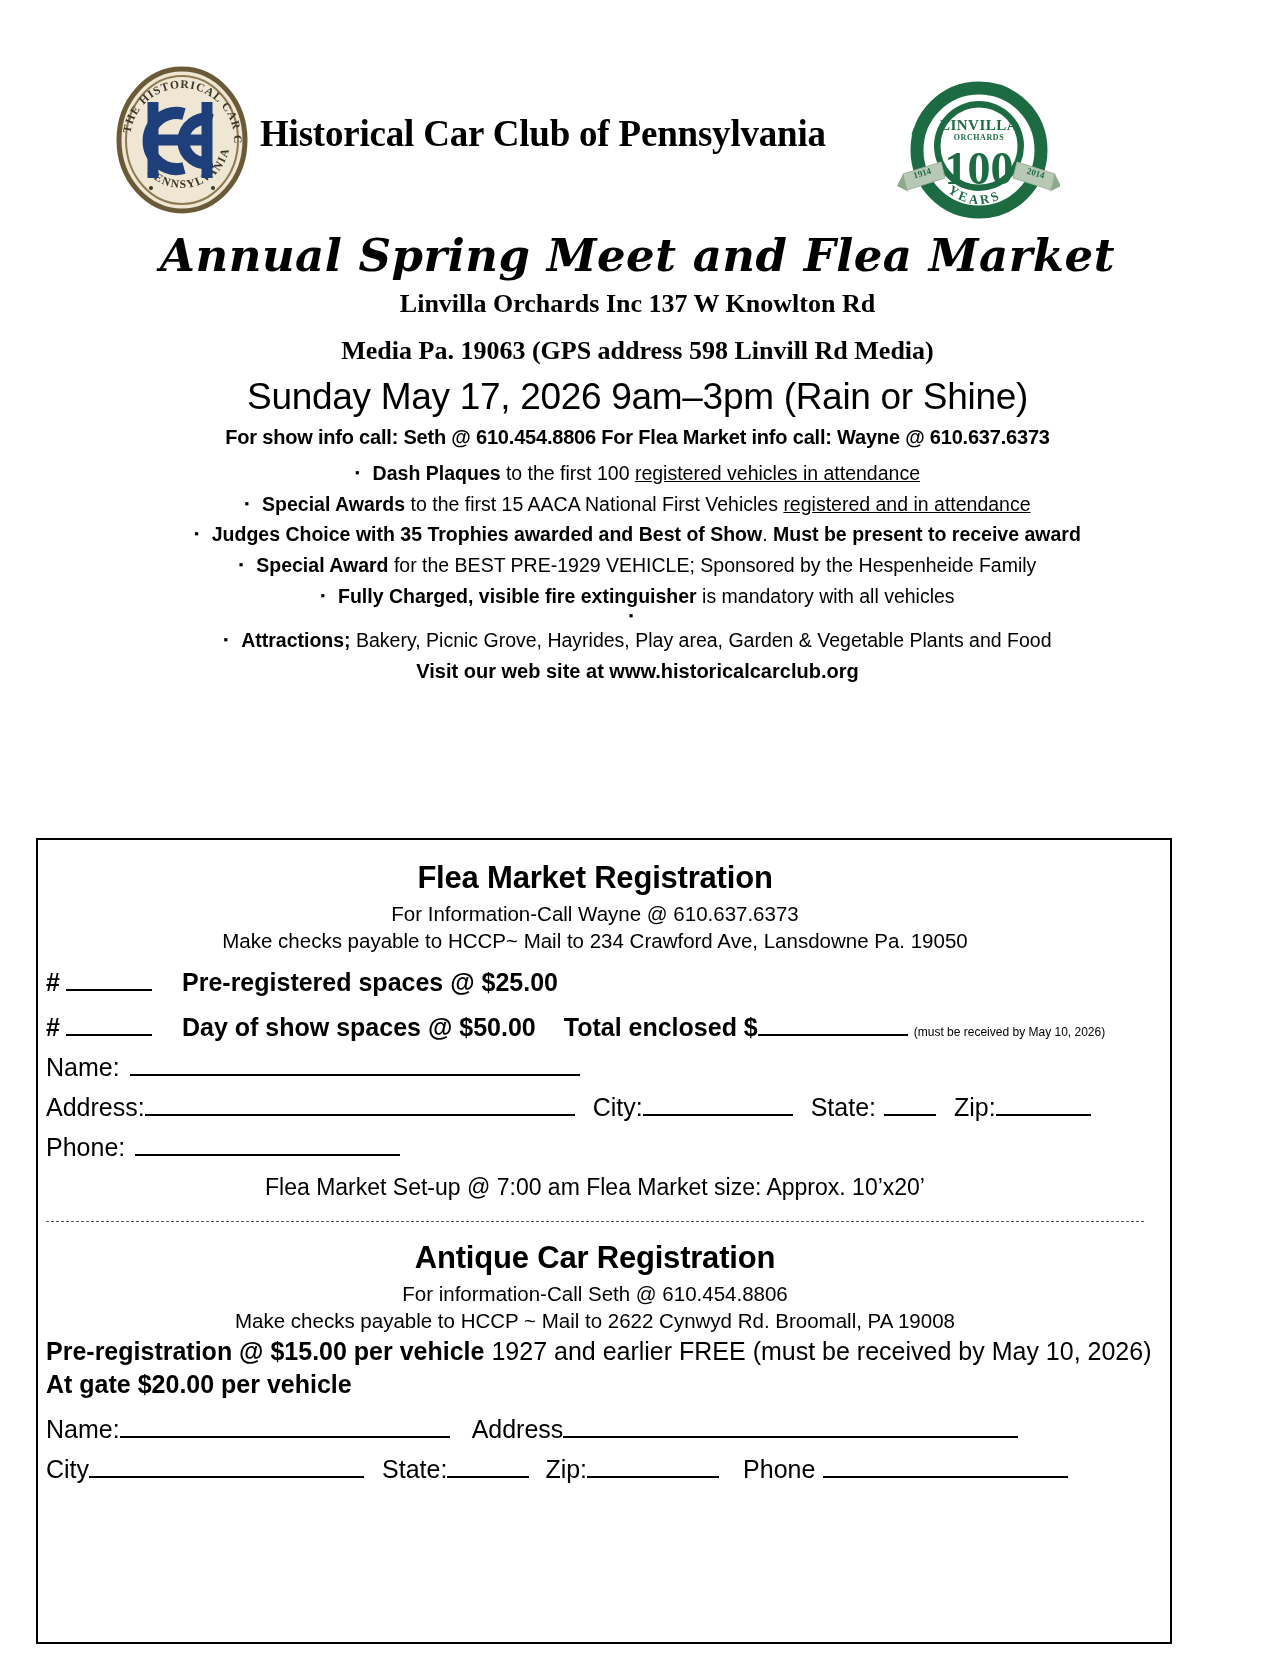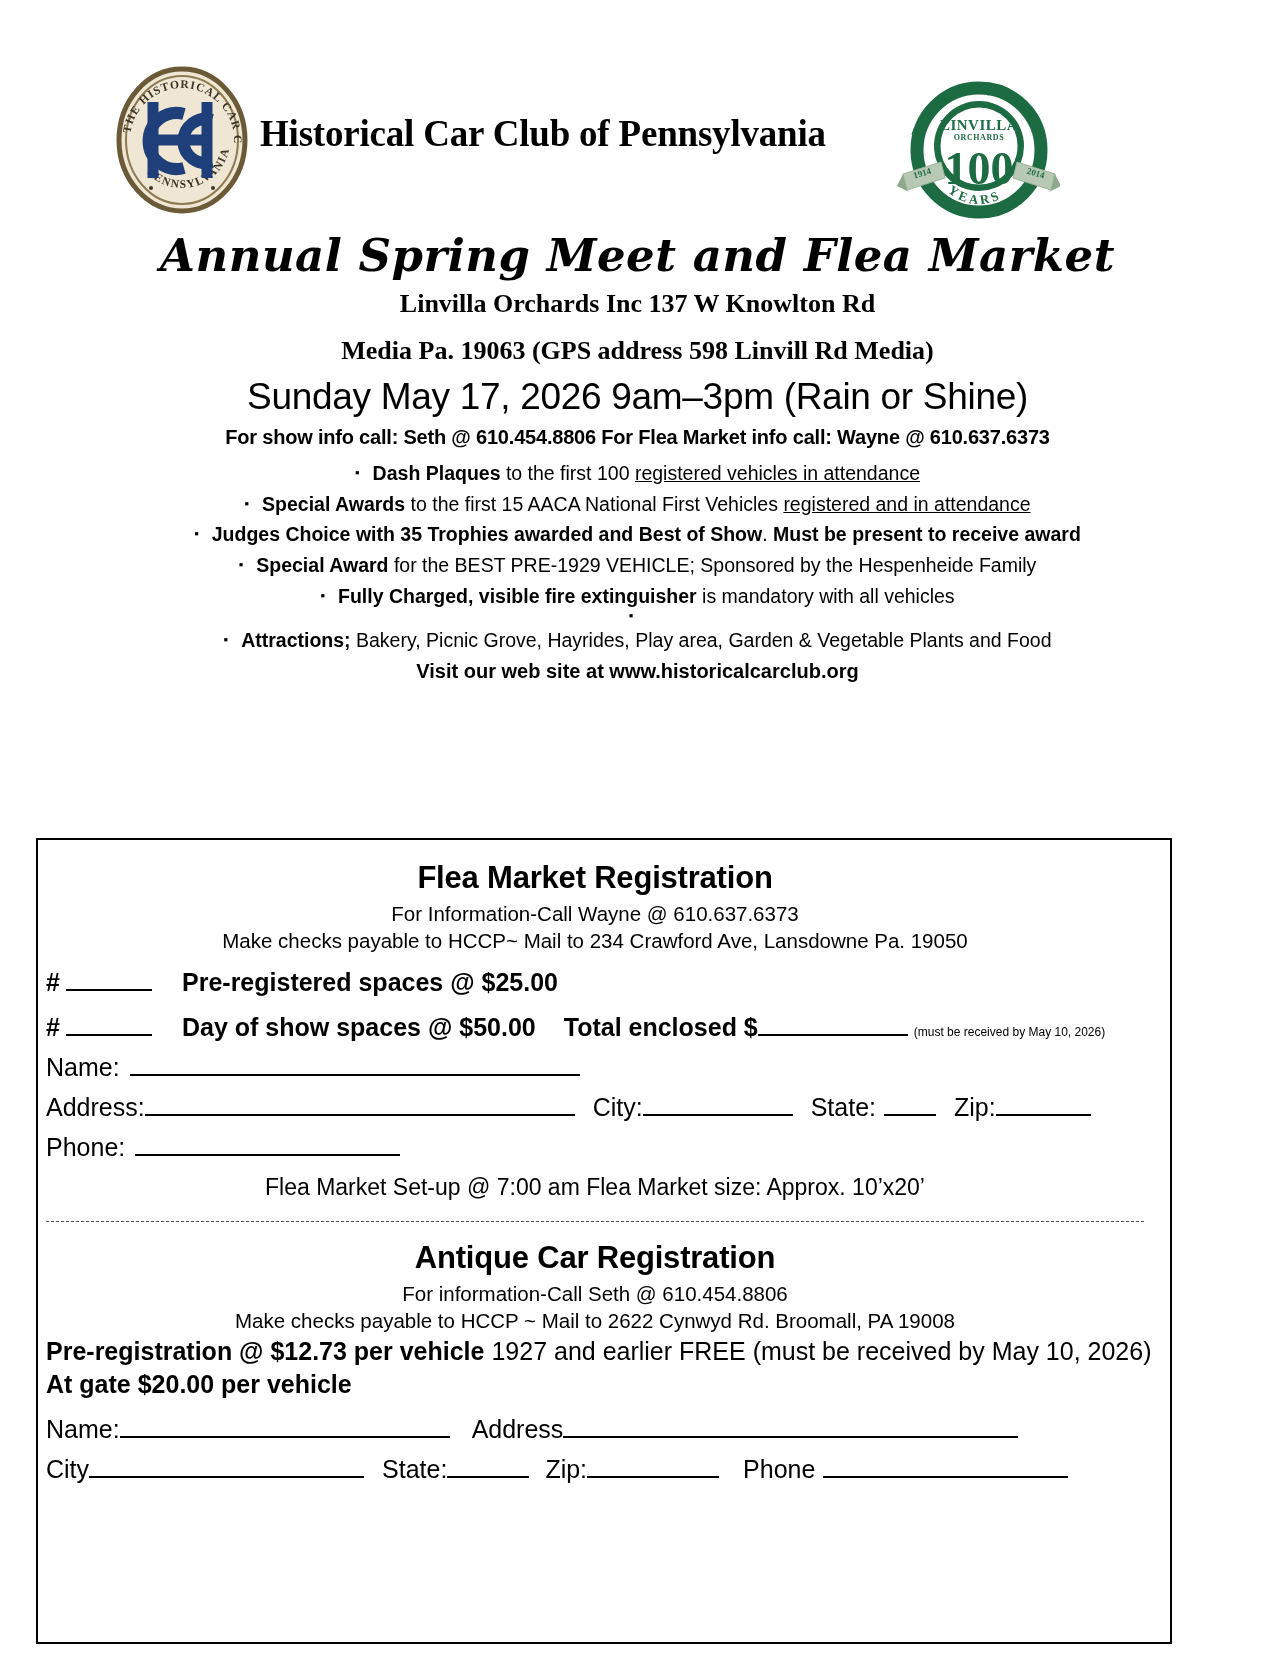--- a/index.html
+++ b/index.html
@@ -392,21 +392,21 @@
     <div class="setup-line">Flea Market Set-up @ 7:00 am Flea Market size: Approx. 10’x20’</div>
 
     <hr class="divider">
 
     <div class="section-heading" style="margin-top:18px;">Antique Car Registration</div>
     <div class="sub-line">For information-Call Seth @ 610.454.8806</div>
     <div class="sub-line tight">Make checks payable to HCCP ~ Mail to 2622 Cynwyd Rd. Broomall, PA 19008</div>
 
 
     <div class="price-line">
-      <span class="b">Pre-registration @ $12.73 per vehicle</span><span> 1927 and earlier FREE (must be received by May 10, 2026)</span>
+      <span class="b">Pre-registration @ $15.00 per vehicle</span><span> 1927 and earlier FREE (must be received by May 10, 2026)</span>
     </div>
     <div class="price-line" style="font-weight:bold;">At gate $20.00 per vehicle</div>
 
     <div class="field-row" style="margin-top:10px;">
       <span>Name:</span>
       <span class="ul" style="width:330px;"></span>
       <span style="margin-left:22px;">Address</span>
       <span class="ul" style="width:455px;"></span>
     </div>
 

